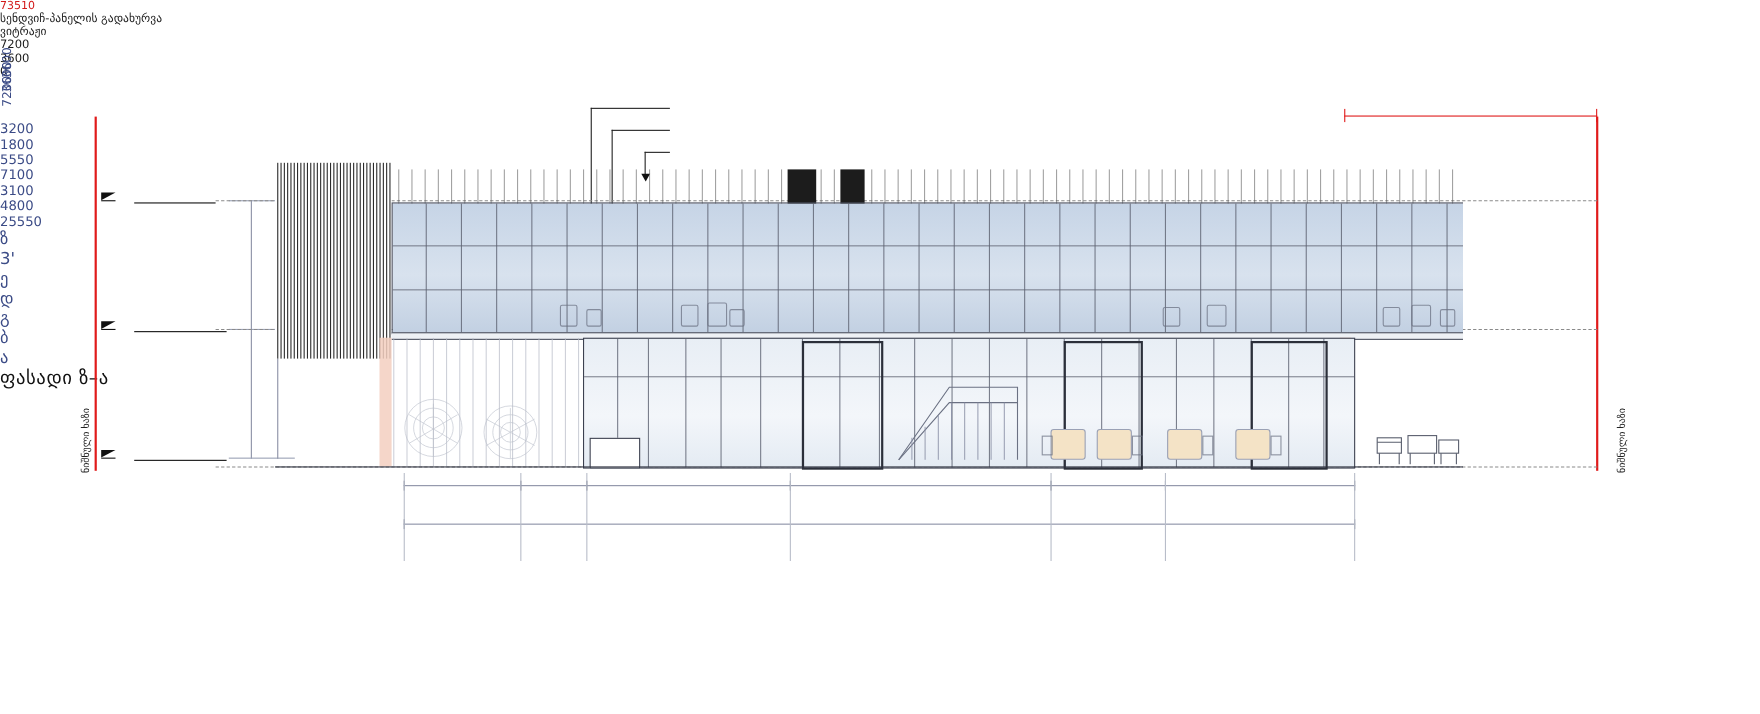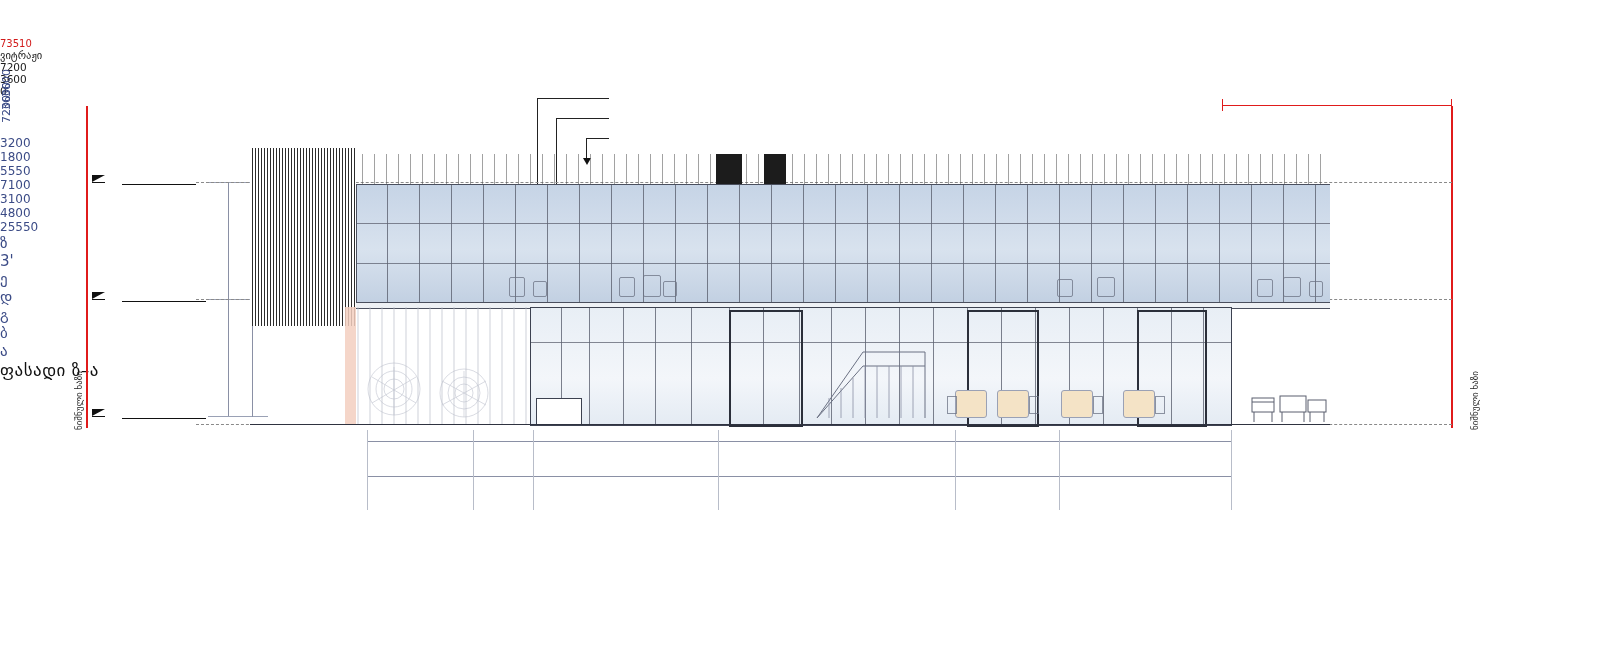--- a/index.html
+++ b/index.html
@@ -4,21 +4,21 @@
 <style>
   html,body{margin:0;padding:0;}
   body{
     width:1600px;height:649px;background:#ffffff;
     font-family:"DejaVu Sans", sans-serif;
     overflow:hidden;position:relative;
   }
   #sheet{position:absolute;left:0;top:0;width:1600px;height:649px;}
   .abs{position:absolute;}
   .txt-dark{font-size:11px;color:#222;white-space:nowrap;}
-  .txt-red{font-size:10px;color:#d21a1a;white-space:nowrap;margin-top:38px;}
+  .txt-red{font-size:10px;color:#d21a1a;white-space:nowrap;}
   .dim{font-size:12px;color:#3b4b86;white-space:nowrap;}
   .dim-small{font-size:11px;color:#3b4b86;white-space:nowrap;}
   .grid-letter{font-size:15px;color:#3b4b86;white-space:nowrap;}
   .lvl-label{font-size:10.5px;color:#1a1a1a;white-space:nowrap;}
   .lvl-value{font-size:10.5px;color:#1a1a1a;white-space:nowrap;}
   .title-main{font-size:17px;color:#111;letter-spacing:.5px;white-space:nowrap;}
   .title-sub{font-size:15px;color:#111;letter-spacing:.5px;white-space:nowrap;}
   .vline{position:absolute;width:1px;background:#9aa1b5;}
   .hline{position:absolute;height:1px;background:#9aa1b5;}
   .redline{position:absolute;width:2px;background:#e01b1b;}
@@ -55,20 +55,21 @@
   <div class="vert-text" style="left:1470px;top:430px;">ნიშნული ხაზი</div>
 
   <div class="redh" style="left:1222px;top:105px;width:230px;"></div>
   <div class="abs" style="left:1222px;top:99px;width:1px;height:12px;background:#e01b1b;"></div>
   <div class="abs" style="left:1451px;top:99px;width:1px;height:12px;background:#e01b1b;"></div>
   <div class="txt-red" style="left:1348px;top:88px;">73510</div>
 
   <div class="leader" style="left:537px;top:98px;width:72px;height:1px;"></div>
   <div class="leader" style="left:537px;top:98px;width:1px;height:92px;"></div>
   <div class="tri-down abs" style="left:534px;top:188px;"></div>
+  <div class="txt-dark" style="left:613px;top:92px;font-size:10.5px;">სენდვიჩ-პანელის გადახურვა</div>
 
   <div class="leader" style="left:556px;top:118px;width:53px;height:1px;"></div>
   <div class="leader" style="left:556px;top:118px;width:1px;height:92px;"></div>
   <div class="tri-down abs" style="left:553px;top:208px;"></div>
   <div class="txt-dark" style="left:613px;top:113px;font-size:10.5px;">ვიტრაჟი</div>
 
   <div class="leader" style="left:586px;top:138px;width:23px;height:1px;"></div>
   <div class="leader" style="left:586px;top:138px;width:1px;height:22px;"></div>
   <div class="tri-down abs" style="left:583px;top:158px;"></div>
 

